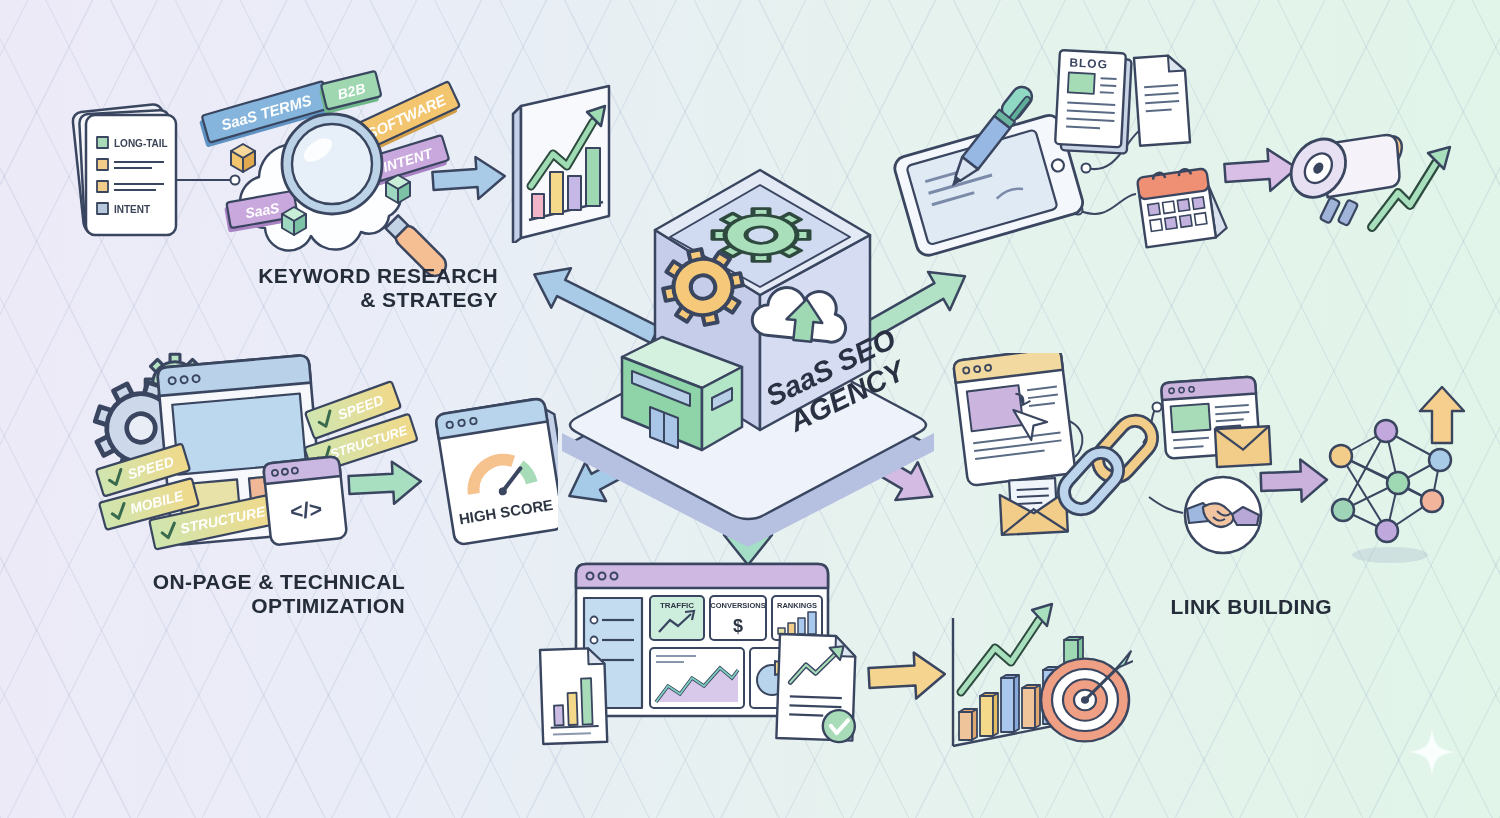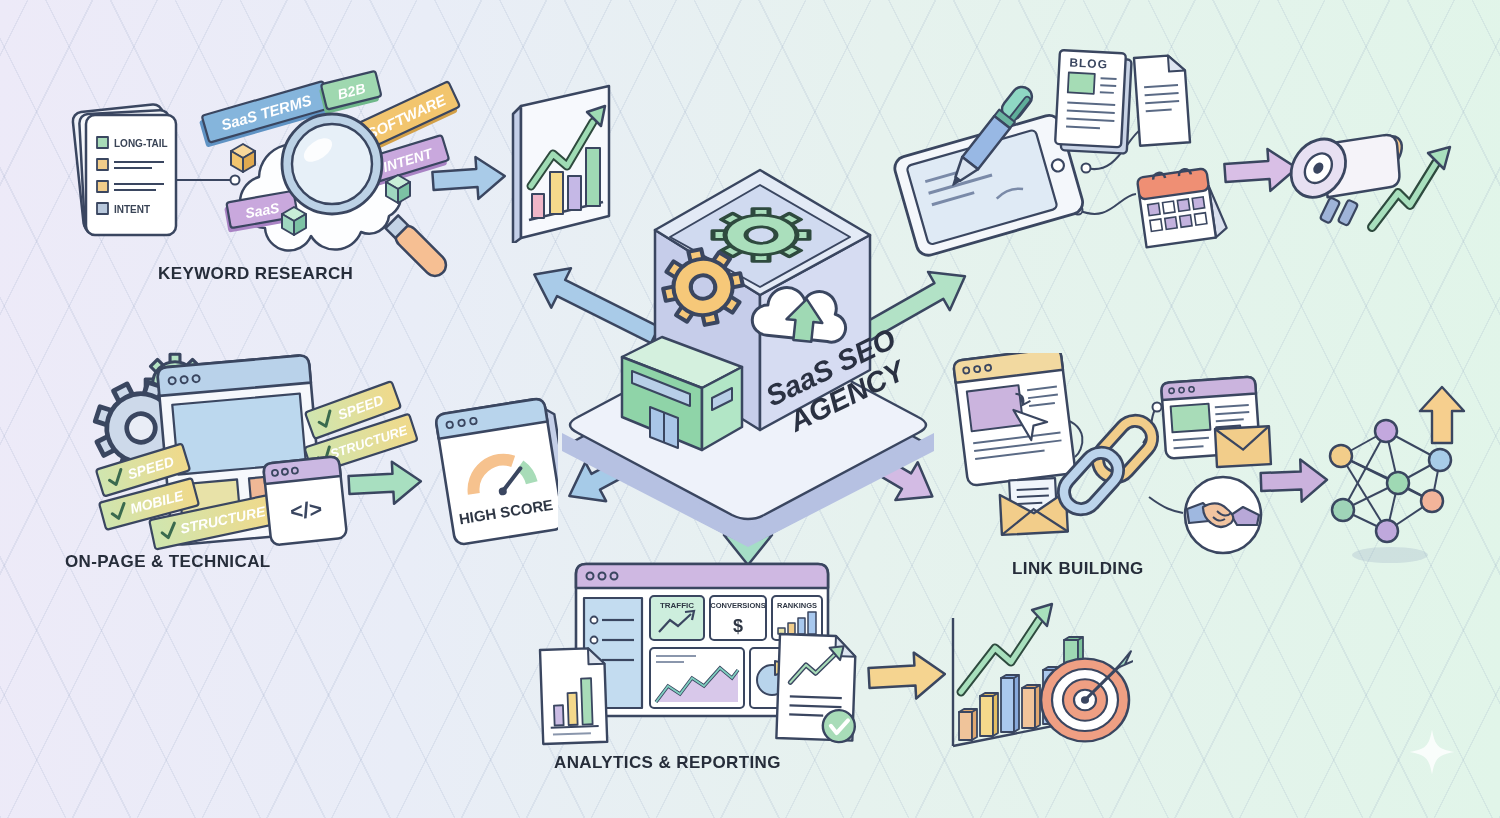--- a/index.html
+++ b/index.html
@@ -6,21 +6,21 @@
   .canvas{
     position:relative;width:1500px;height:818px;margin:0 auto;overflow:hidden;
     font-family:"Liberation Sans",sans-serif;
     background:
       repeating-linear-gradient(63.43deg, rgba(130,150,185,.14) 0 1.5px, transparent 1.5px 58px),
       repeating-linear-gradient(-63.43deg, rgba(130,150,185,.14) 0 1.5px, transparent 1.5px 58px),
       linear-gradient(92deg,#edeaf8 0%,#e9edf7 28%,#e6f2ee 58%,#e1f5e9 100%);
   }
   .abs{position:absolute;}
   .label{
-    position:absolute;text-align:left;font-weight:800;font-size:17px;
+    position:absolute;text-align:right;font-weight:800;font-size:21px;
     color:#262d3a;letter-spacing:.4px;line-height:1.12;
   }
   svg text{font-family:"Liberation Sans",sans-serif;}
   .tagtxt{fill:#ffffff;font-weight:bold;font-style:italic;}
   .outl{stroke:#3a4660;stroke-linejoin:round;stroke-linecap:round;}
 </style>
 </head>
 <body>
 
 <div class="canvas">
@@ -641,28 +641,27 @@
       <circle cx="69" cy="148" r="11" fill="#bfa8dc"></circle>
     </g>
   </svg>
 
   <svg class="abs" style="left:1408px;top:728px" width="48" height="48" viewBox="-16 -16 32 32">
     <path d="M0,-15 C2,-4 4,-2 15,0 C4,2 2,4 0,15 C-2,4 -4,2 -15,0 C-4,-2 -2,-4 0,-15 Z" fill="#ffffff" opacity="0.8"></path>
   </svg>
 
   <div class="label" style="left:158px;top:264px;width:340px">
     <div>KEYWORD RESEARCH</div>
+    <div>&amp; STRATEGY</div>
   </div>
 
 
-  <div class="label" style="left:65px;top:552px;width:340px">
+  <div class="label" style="left:65px;top:570px;width:340px">
     <div>ON-PAGE &amp; TECHNICAL</div>
+    <div>OPTIMIZATION</div>
   </div>
 
-  <div class="label" style="left:1012px;top:559px;width:320px">
+  <div class="label" style="left:1012px;top:595px;width:320px">
     <div>LINK BUILDING</div>
   </div>
 
-  <div class="label" style="left:554px;top:753px;width:350px">
-    <div>ANALYTICS &amp; REPORTING</div>
-  </div>
 
 </div>
 
 </body></html>

